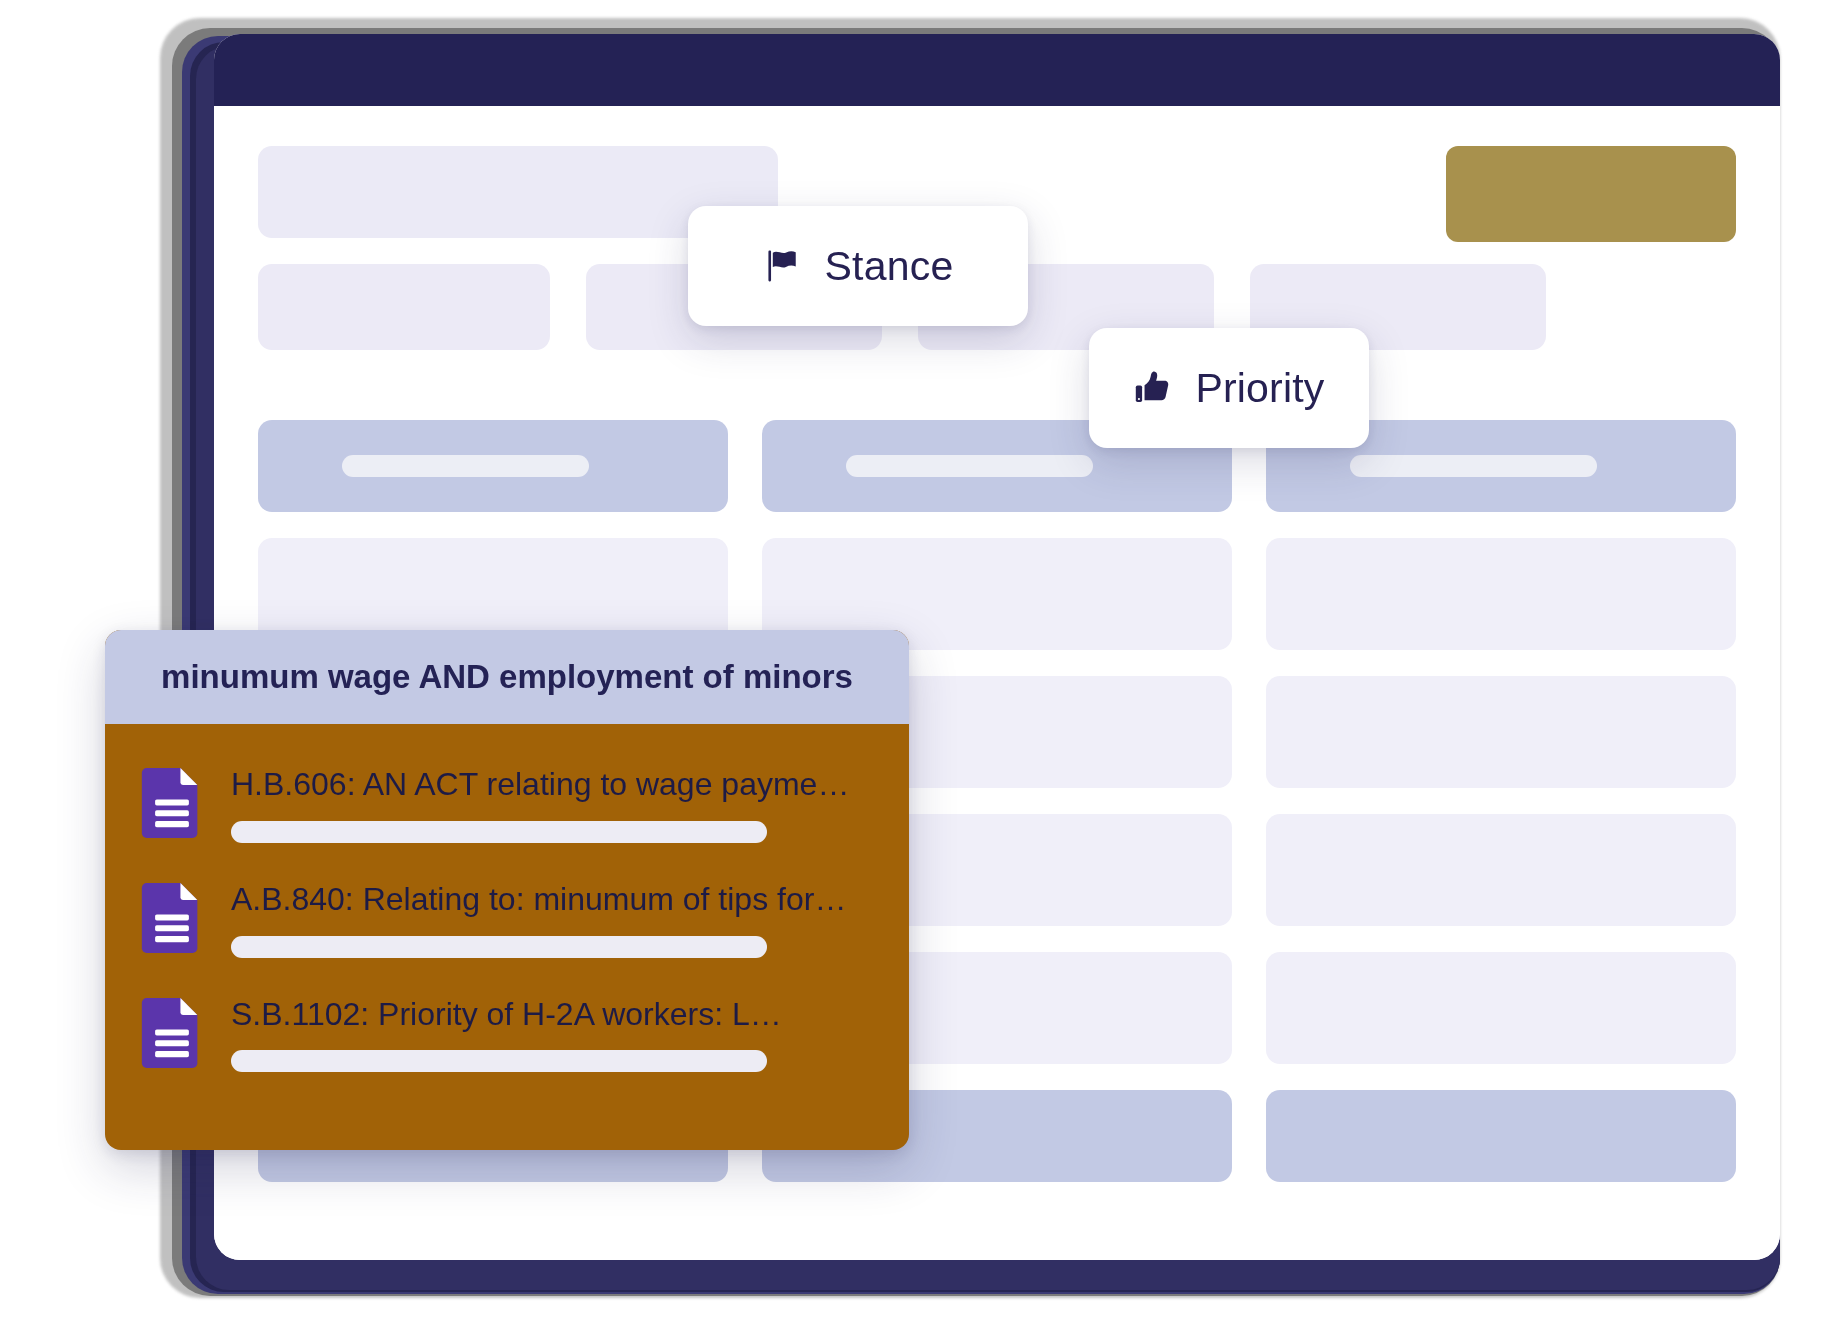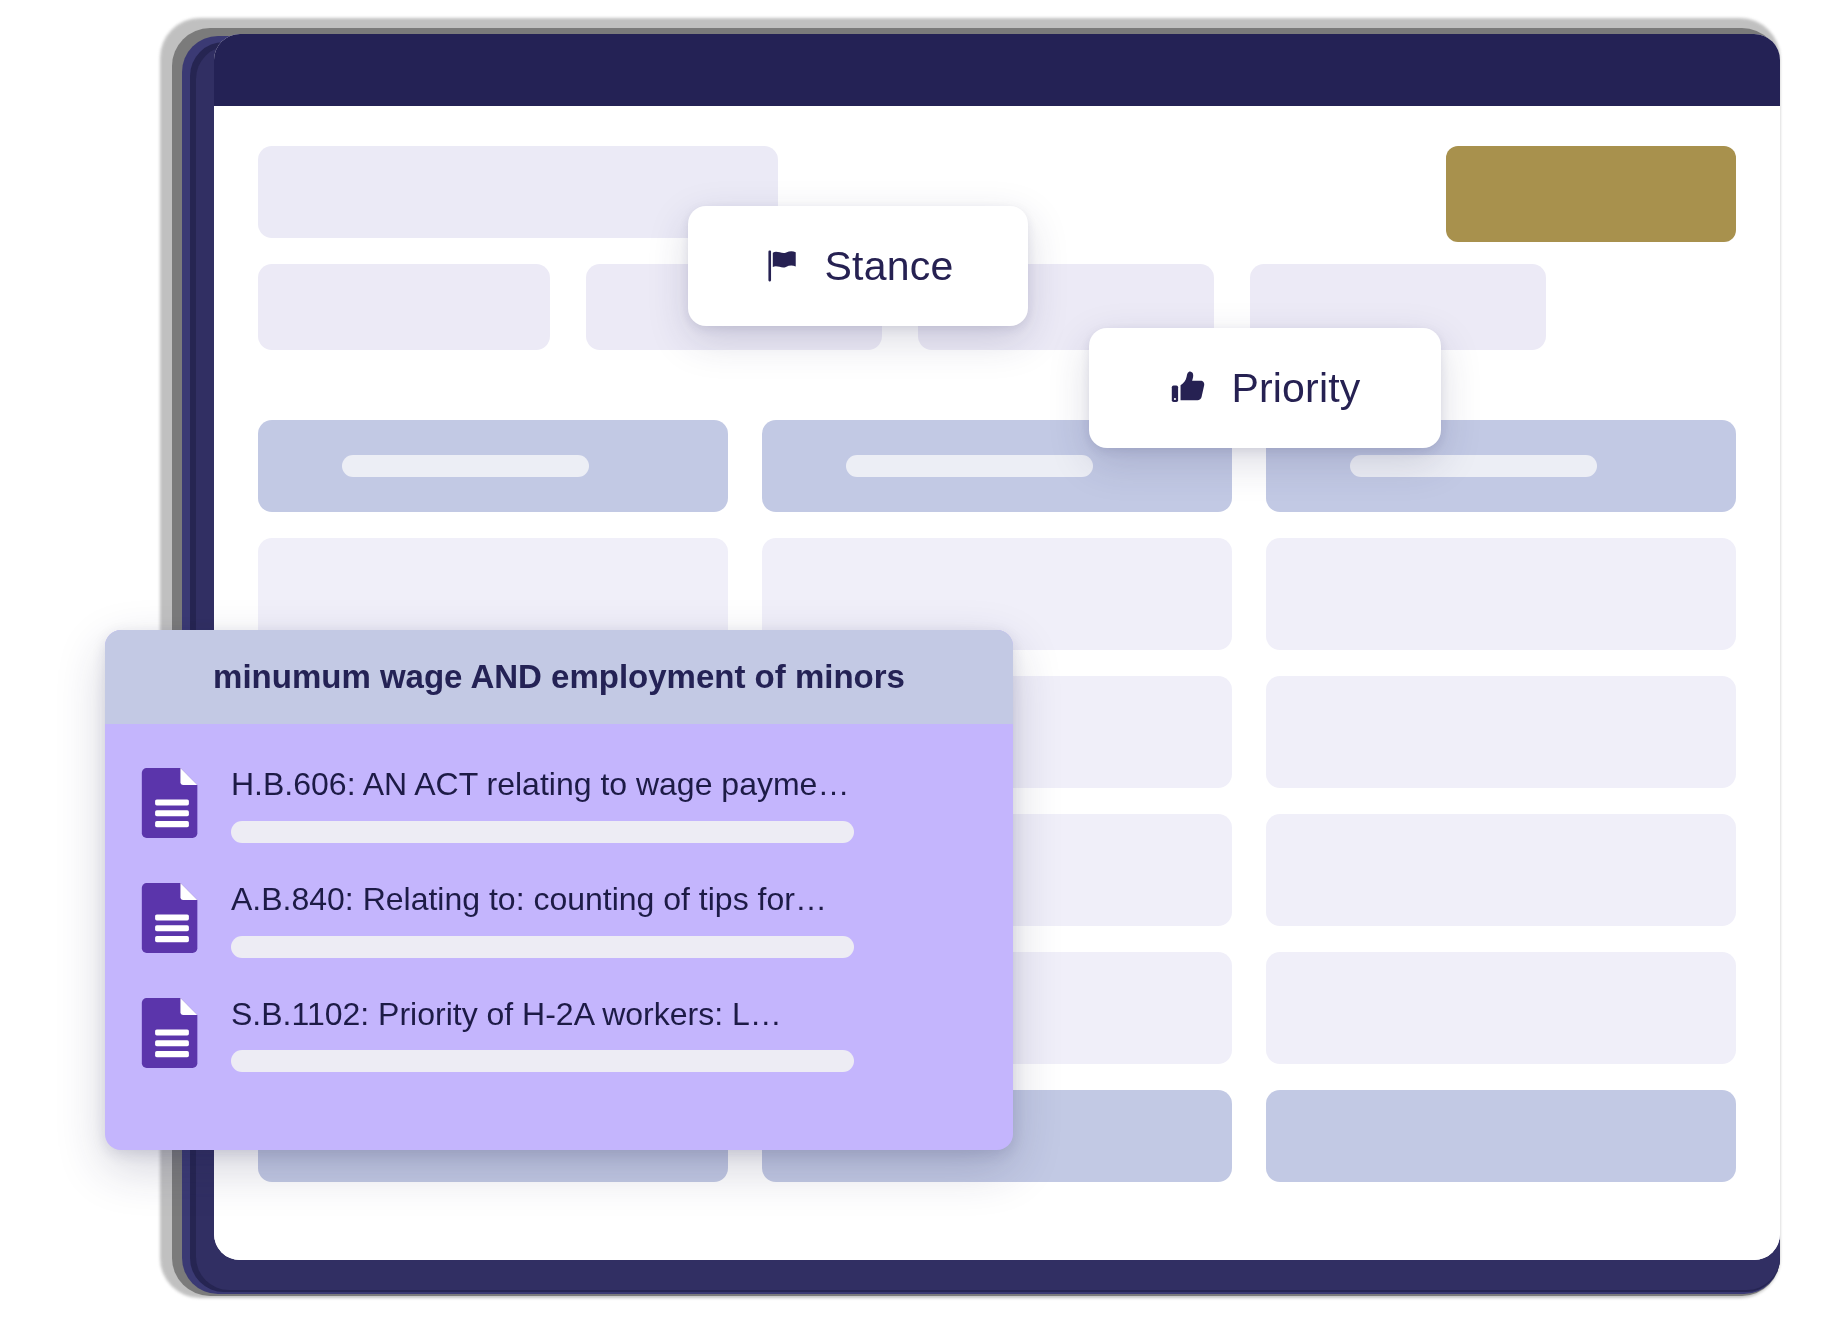--- a/index.html
+++ b/index.html
@@ -122,29 +122,29 @@
     box-shadow: 0 14px 40px rgba(40,40,90,.17), 0 3px 10px rgba(40,40,90,.10);
     display: flex;
     align-items: center;
     justify-content: center;
     gap: 20px;
     color: #262152;
     font-size: 41px;
     letter-spacing: .2px;
   }
   .tag-stance { left: 688px; top: 206px; width: 340px; height: 120px; }
-  .tag-priority { left: 1089px; top: 328px; width: 352px; height: 120px; }
+  .tag-priority { left: 1089px; top: 328px; width: 280px; height: 120px; }
   .tag-card svg { display: block; }
 
   
   .result-panel {
     position: absolute;
     left: 105px; top: 630px;
-    width: 908px; height: 520px;
-    background: #c4b5fd;
+    width: 804px; height: 520px;
+    background: #a16207;
     border-radius: 16px;
     overflow: hidden;
     box-shadow: 0 18px 50px rgba(35,35,80,.20), 0 4px 14px rgba(35,35,80,.12);
   }
   .result-header {
     height: 94px;
     background: #c3c9e4;
     display: flex;
     align-items: center;
     justify-content: center;
@@ -293,21 +293,21 @@
         <span class="doc-icon">
           <svg width="62" height="70" viewBox="0 0 50 58" aria-hidden="true">
             <path d="M4 0h28l14 14v40a4 4 0 0 1-4 4H4a4 4 0 0 1-4-4V4a4 4 0 0 1 4-4z" fill="#5b35ab"></path>
             <path d="M32 0l14 14H34a2 2 0 0 1-2-2V0z" fill="#ffffff"></path>
             <rect x="11" y="26" width="28" height="5" rx="1.4" fill="#ffffff"></rect>
             <rect x="11" y="35" width="28" height="5" rx="1.4" fill="#ffffff"></rect>
             <rect x="11" y="44" width="28" height="5" rx="1.4" fill="#ffffff"></rect>
           </svg>
         </span>
         <div class="result-text">
-          <div class="result-title">A.B.840: Relating to: counting of tips for…</div>
+          <div class="result-title">A.B.840: Relating to: minumum of tips for…</div>
           <div class="result-sub"></div>
         </div>
       </div>
 
       <div class="result-item">
         <span class="doc-icon">
           <svg width="62" height="70" viewBox="0 0 50 58" aria-hidden="true">
             <path d="M4 0h28l14 14v40a4 4 0 0 1-4 4H4a4 4 0 0 1-4-4V4a4 4 0 0 1 4-4z" fill="#5b35ab"></path>
             <path d="M32 0l14 14H34a2 2 0 0 1-2-2V0z" fill="#ffffff"></path>
             <rect x="11" y="26" width="28" height="5" rx="1.4" fill="#ffffff"></rect>

